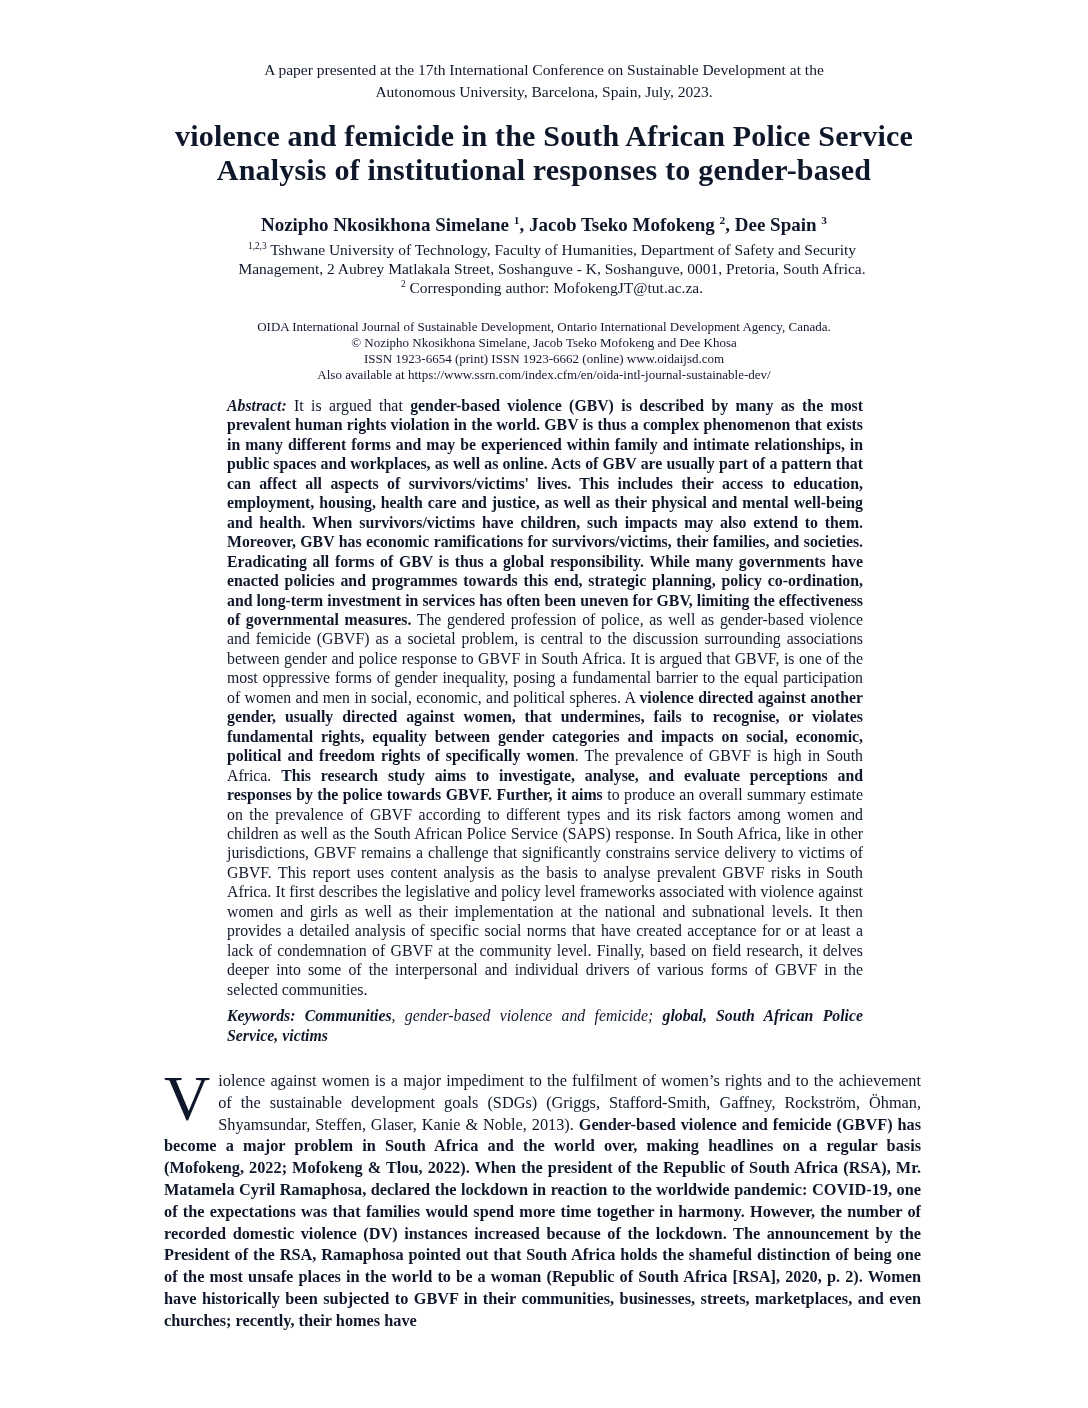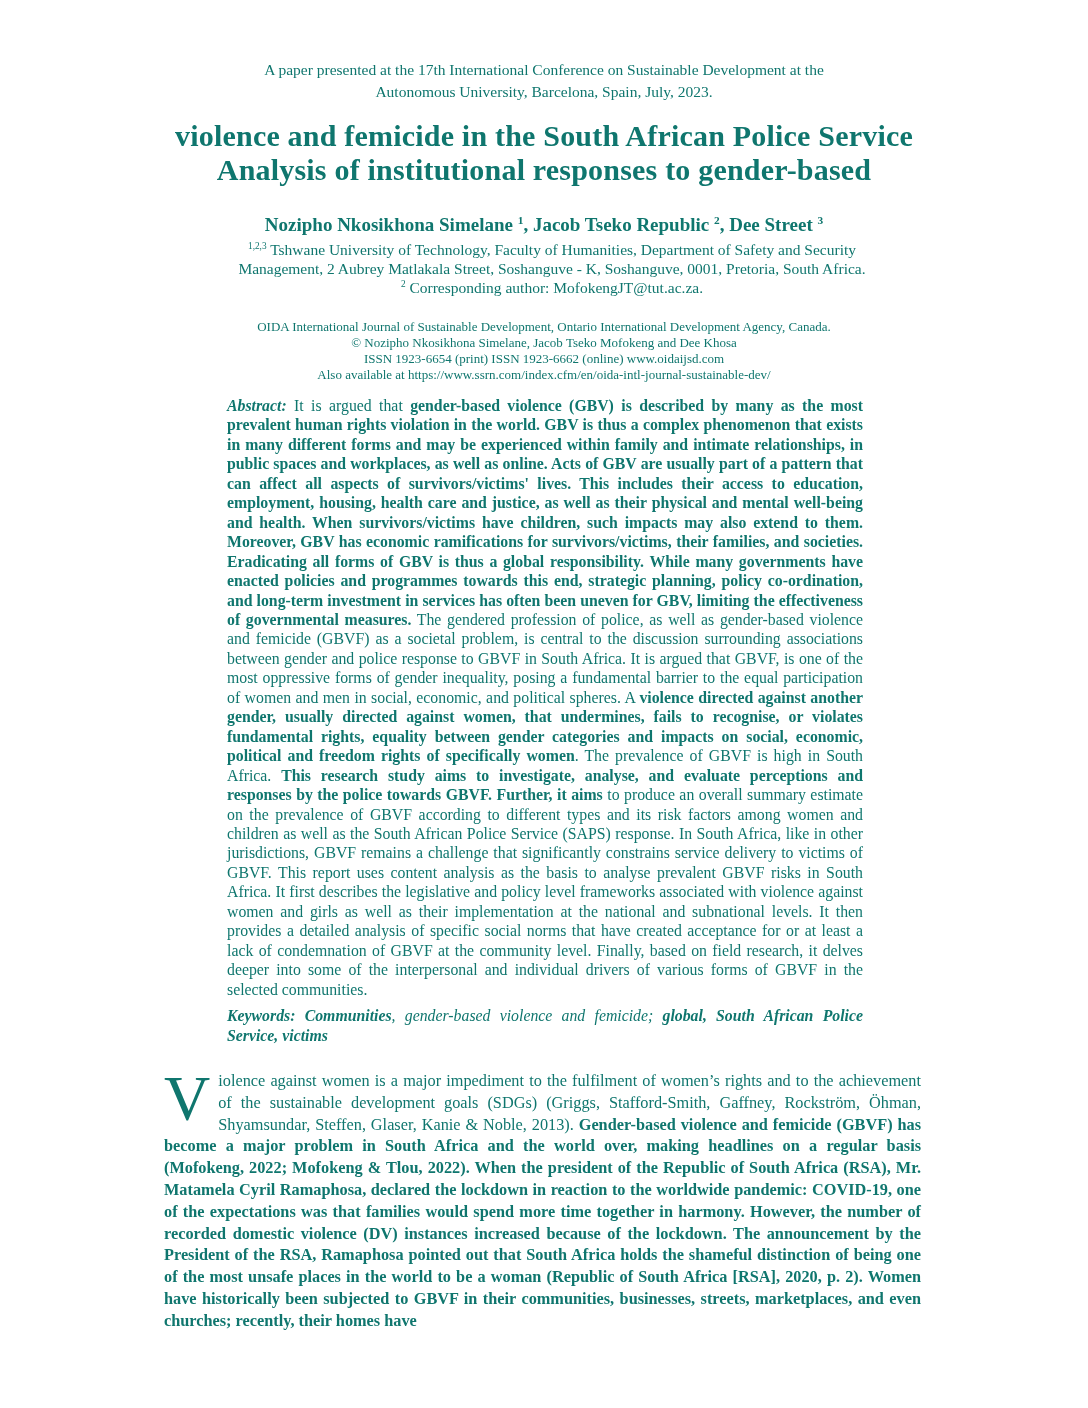--- a/index.html
+++ b/index.html
@@ -2,21 +2,21 @@
 <html><head>
 <meta charset="utf-8">
 <style>
   html,body{margin:0;padding:0;background:#ffffff;}
   .page{
     position:relative;
     width:1088px;
     height:1408px;
     background:#ffffff;
     font-family:"Liberation Serif", serif;
-    color:#0f766e;
+    color:#0f172a;
     overflow:hidden;
   }
   .abs{position:absolute;}
   .center{left:0;width:100%;text-align:center;}
   .b{font-weight:bold;}
   .i{font-style:italic;font-family:Liberation Serif, serif;}
   .sup{vertical-align:super;font-size:0.6em;line-height:0;}
   .header-note{top:59px;font-size:15.5px;line-height:22px;}
   .title{top:119px;font-size:30px;font-weight:bold;line-height:34px;letter-spacing:0.2px;}
   .authors{top:214px;font-size:19px;font-weight:bold;}
@@ -42,21 +42,21 @@
   <div class="abs center header-note">
     <div>A paper presented at the 17th International Conference on Sustainable Development at the</div>
     <div>Autonomous University, Barcelona, Spain, July, 2023.</div>
   </div>
 
   <div class="abs center title">
     <div>violence and femicide in the South African Police Service</div>
     <div>Analysis of institutional responses to gender-based</div>
   </div>
 
-  <div class="abs center authors"><span>Nozipho Nkosikhona Simelane </span><span class="sup">1</span><span>, Jacob Tseko Republic </span><span class="sup">2</span><span>, Dee Street </span><span class="sup">3</span></div>
+  <div class="abs center authors"><span>Nozipho Nkosikhona Simelane </span><span class="sup">1</span><span>, Jacob Tseko Mofokeng </span><span class="sup">2</span><span>, Dee Spain </span><span class="sup">3</span></div>
 
   <div class="abs center affil">
     <div><span class="sup">1,2,3</span><span> Tshwane University of Technology, Faculty of Humanities, Department of Safety and Security</span></div>
     <div>Management, 2 Aubrey Matlakala Street, Soshanguve - K, Soshanguve, 0001, Pretoria, South Africa.</div>
     <div><span class="sup">2</span><span> Corresponding author: MofokengJT@tut.ac.za.</span></div>
   </div>
 
   <div class="abs center imprint">
     <div>OIDA International Journal of Sustainable Development, Ontario International Development Agency, Canada.</div>
     <div>© Nozipho Nkosikhona Simelane, Jacob Tseko Mofokeng and Dee Khosa</div>

